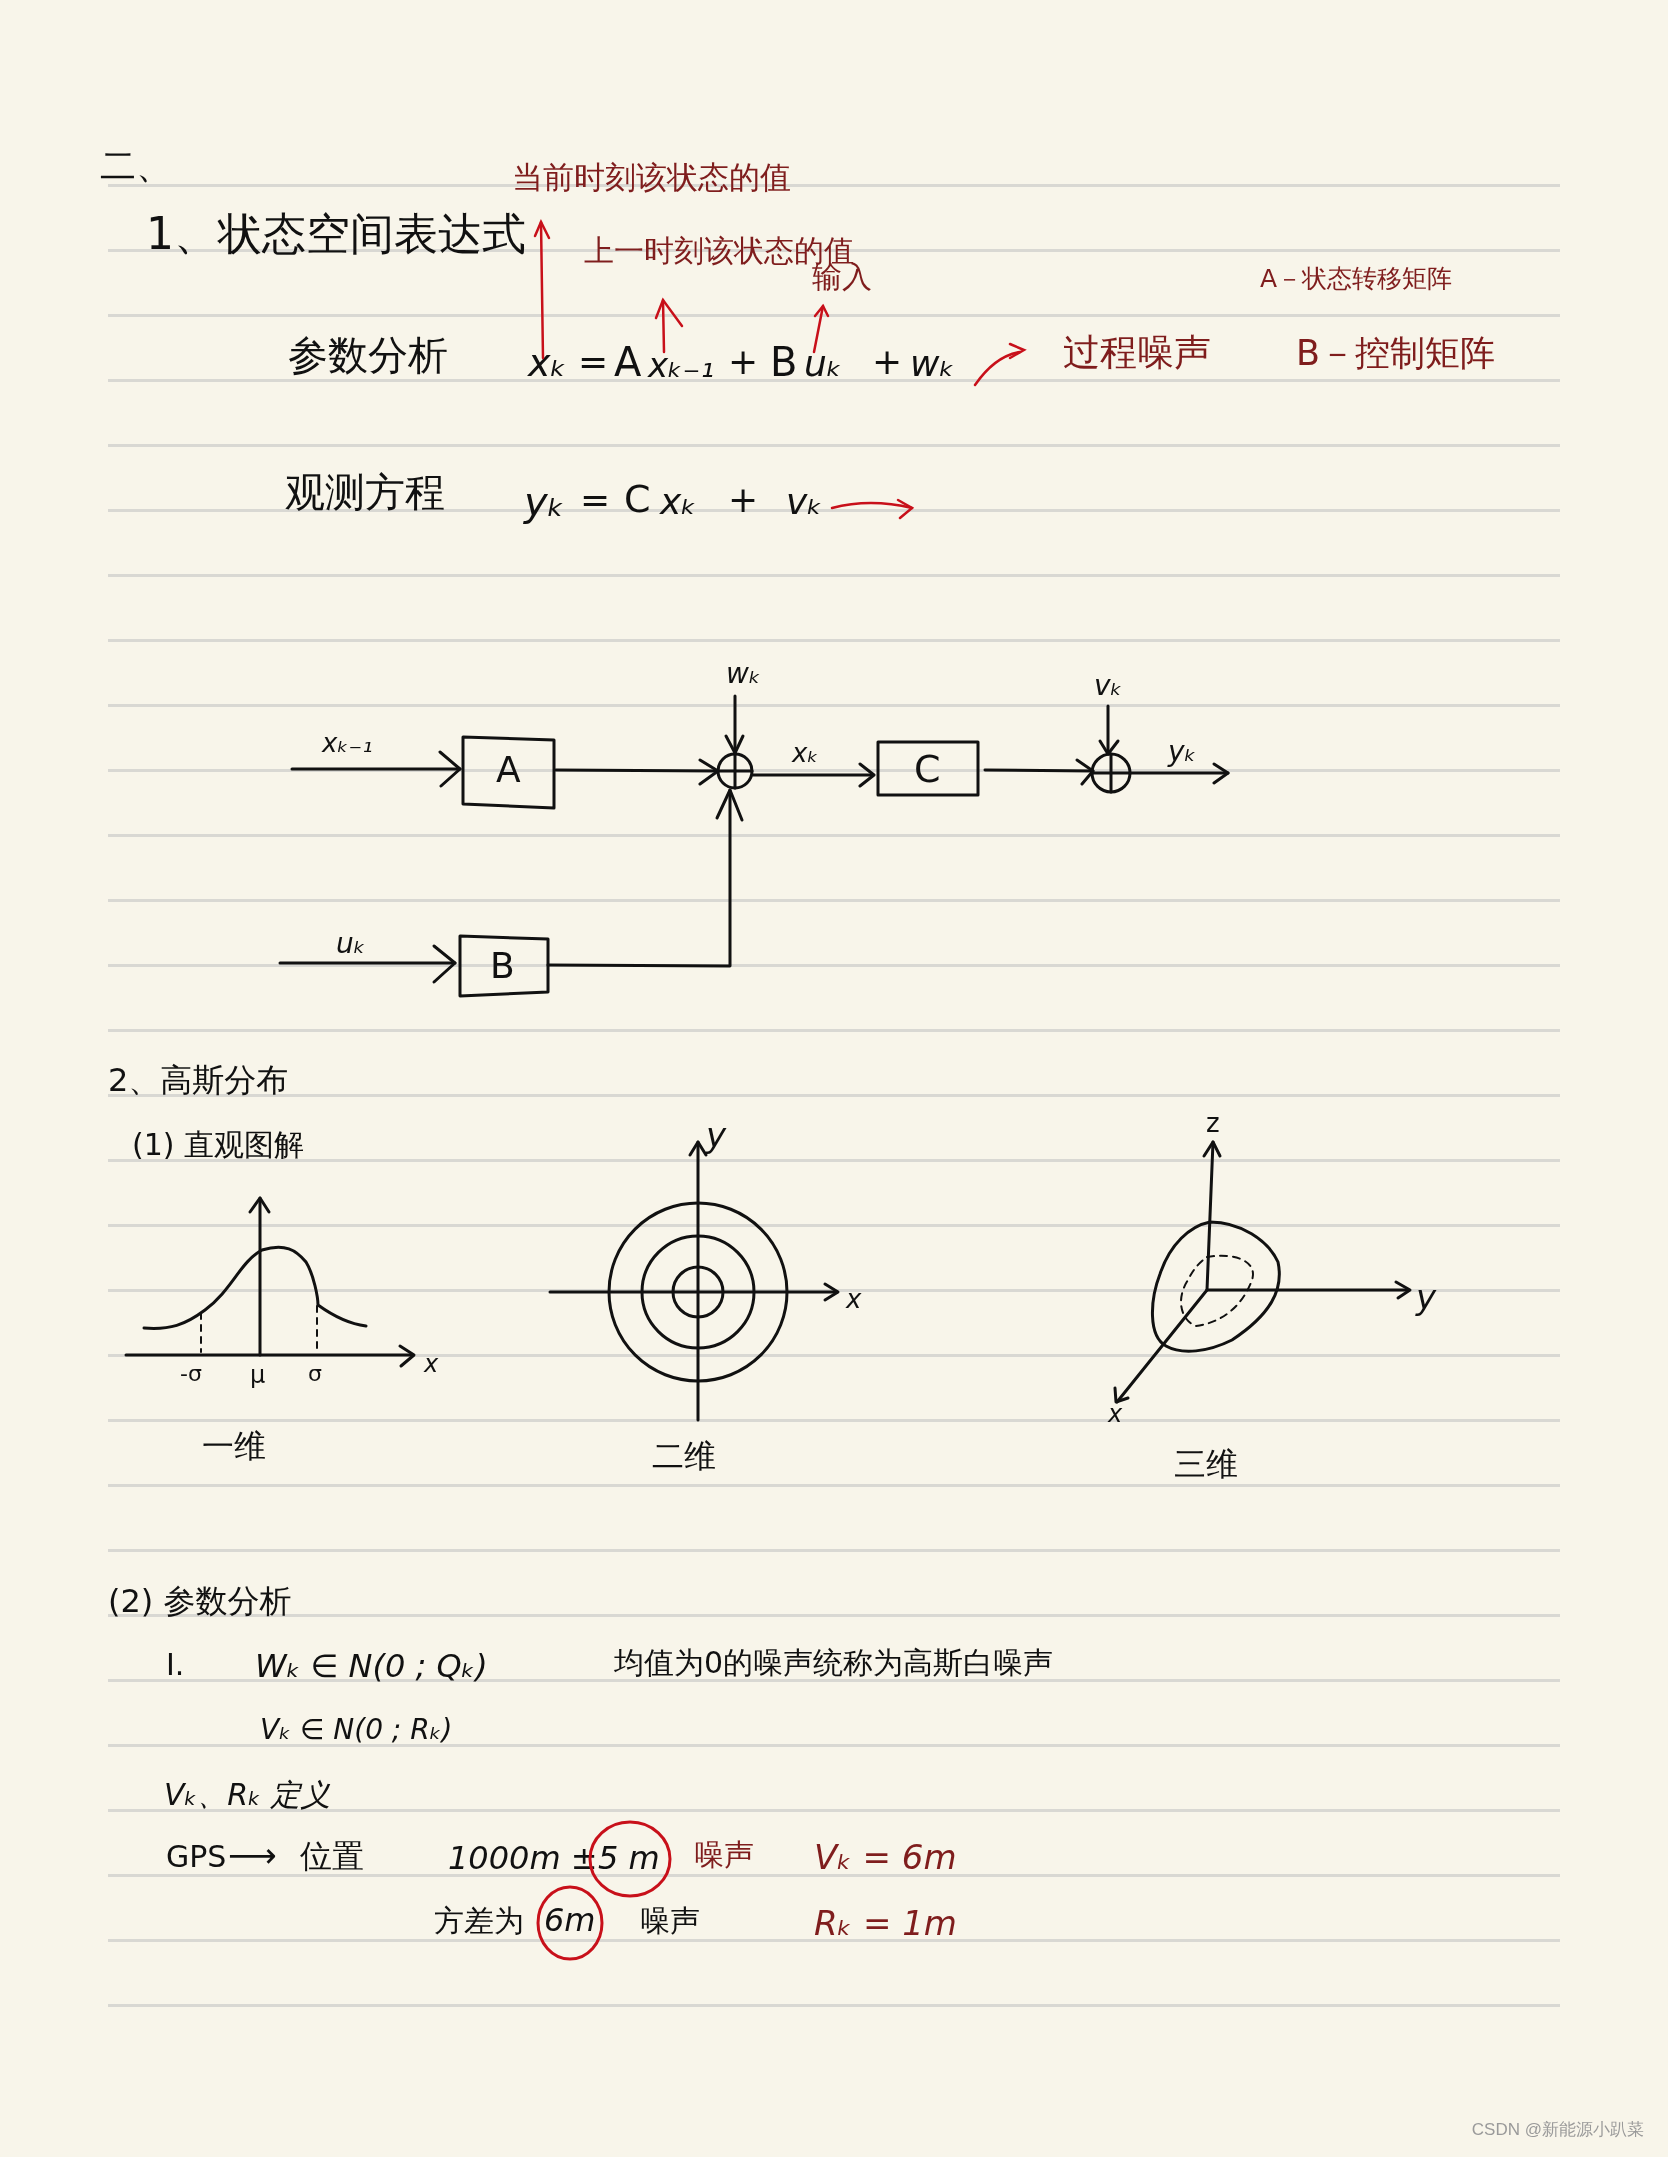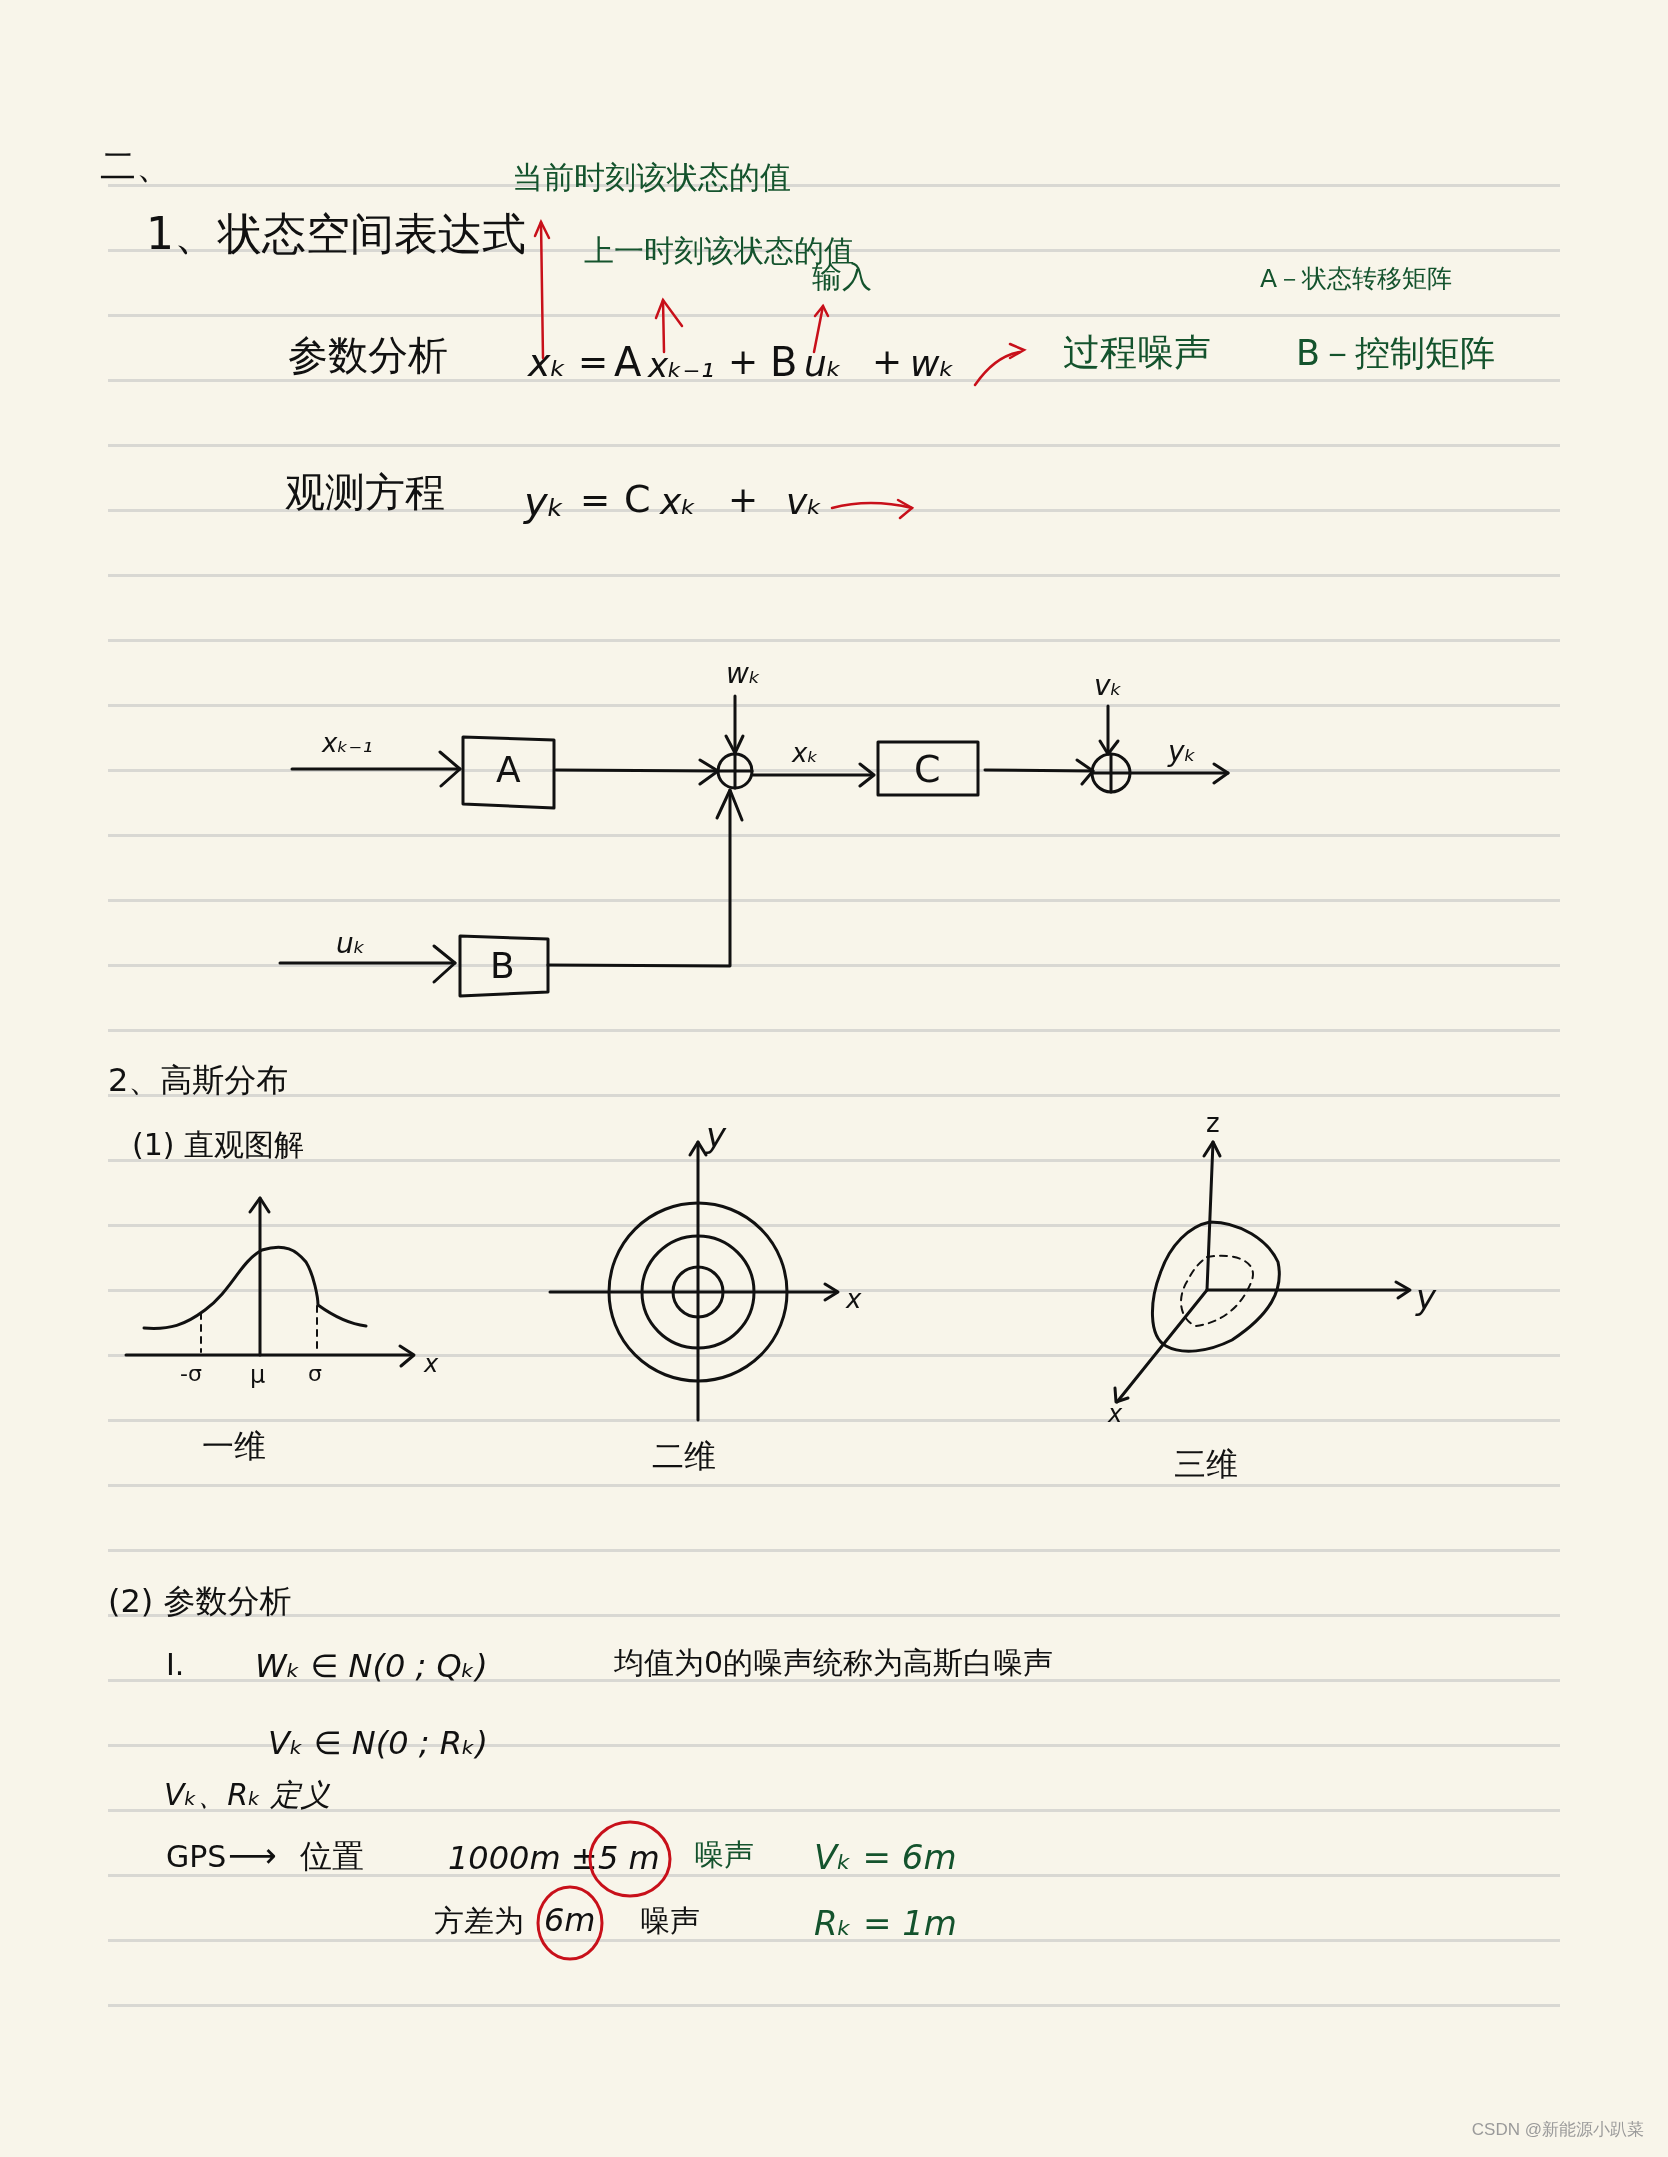--- a/index.html
+++ b/index.html
@@ -1,20 +1,20 @@
 <!DOCTYPE html>
 <html><head>
 <meta charset="utf-8">
 <style>
   html,body{margin:0;padding:0;}
   body{width:1668px;height:2157px;background:#f8f5ea;position:relative;overflow:hidden;font-family:"DejaVu Sans","Liberation Sans",sans-serif;}
   #page{position:absolute;left:0;top:0;width:1668px;height:2157px;}
   .rule{position:absolute;left:108px;width:1452px;height:3px;background:#d9d8d3;}
   .t{position:absolute;white-space:nowrap;line-height:1;color:#111;font-family:"DejaVu Sans",sans-serif;}
-  .red{color:#14532d;}
+  .red{color:#7f1d1d;}
   .hw{font-style:italic;}
   svg{position:absolute;left:0;top:0;overflow:visible;}
   .watermark{position:absolute;right:24px;bottom:16px;color:#9a9a9a;font-size:17px;font-family:"Liberation Sans",sans-serif;}
 </style>
 </head>
 <body>
 
 <div id="page">
 
   <div id="rules">
@@ -211,21 +211,21 @@
   <span class="t" style="left:652px;top:1440px;font-size:32px;">二维</span>
 
   <span class="t hw" style="left:1108px;top:1402px;font-size:24px;">x</span>
   <span class="t hw" style="left:1416px;top:1280px;font-size:34px;">y</span>
   <span class="t" style="left:1206px;top:1110px;font-size:26px;">z</span>
   <span class="t" style="left:1174px;top:1448px;font-size:32px;">三维</span>
 
   <span class="t" style="left:108px;top:1585px;font-size:32px;">(2) 参数分析</span>
   <span class="t" style="left:166px;top:1650px;font-size:30px;">I.</span>
   <span class="t hw" style="left:255px;top:1650px;font-size:32px;">Wₖ ∈ N(0 ; Qₖ)</span>
-  <span class="t hw" style="left:268px;top:1716px;font-size:32px;margin-top:11px;">Vₖ ∈ N(0 ; Rₖ)</span>
+  <span class="t hw" style="left:260px;top:1716px;font-size:28px;">Vₖ ∈ N(0 ; Rₖ)</span>
   <span class="t" style="left:614px;top:1648px;font-size:30px;">均值为0的噪声统称为高斯白噪声</span>
 
   <span class="t hw" style="left:164px;top:1780px;font-size:30px;">Vₖ、Rₖ 定义</span>
   <span class="t" style="left:166px;top:1842px;font-size:30px;">GPS</span>
   <span class="t" style="left:228px;top:1838px;font-size:34px;">⟶</span>
   <span class="t" style="left:300px;top:1840px;font-size:32px;">位置</span>
   <span class="t hw" style="left:448px;top:1842px;font-size:32px;">1000m ±</span>
   <span class="t hw" style="left:598px;top:1842px;font-size:32px;">5 m</span>
   <span class="t red" style="left:694px;top:1840px;font-size:30px;">噪声</span>
   <span class="t red hw" style="left:814px;top:1840px;font-size:34px;">Vₖ = 6m</span>

